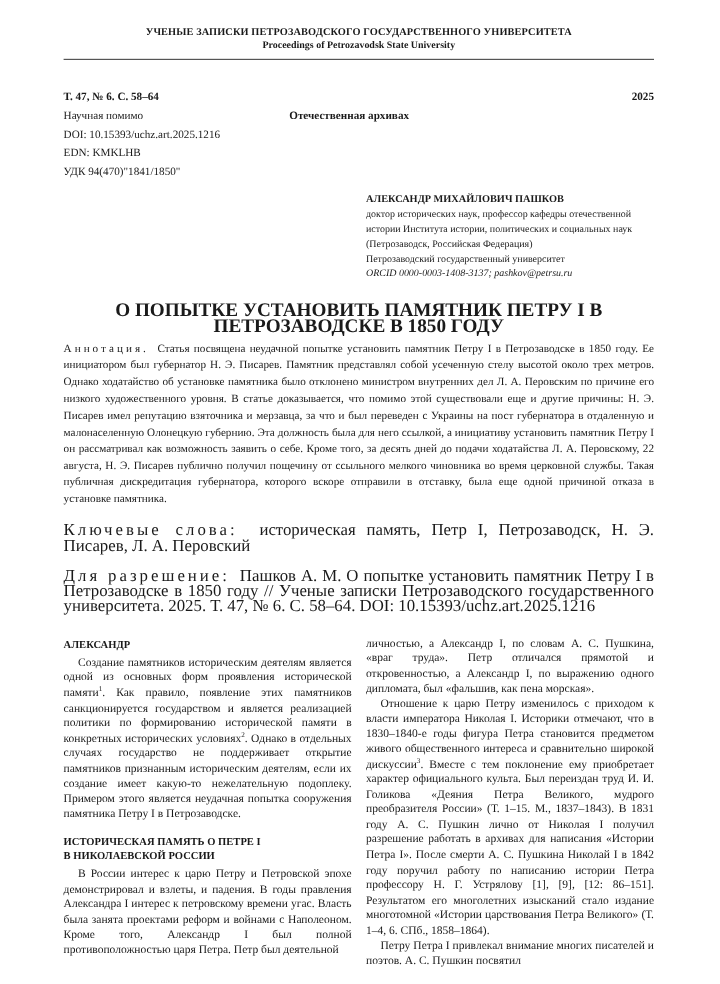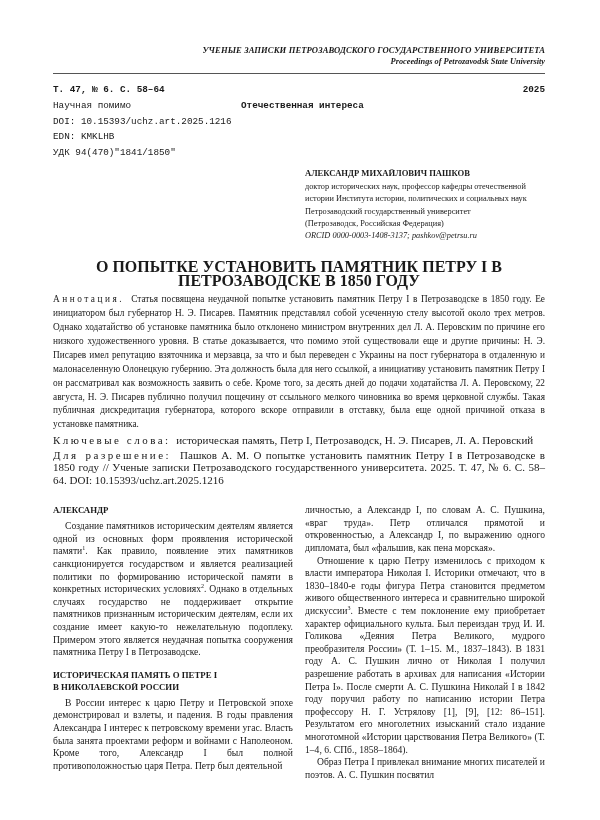--- a/index.html
+++ b/index.html
@@ -1,32 +1,32 @@
 <!DOCTYPE html>
 <html><head>
 <meta charset="utf-8">
 <style>
   html, body { margin: 0; padding: 0; background: #ffffff; }
   body { width: 600px; height: 820px; position: relative; overflow: hidden;
          font-family: "Liberation Serif", "DejaVu Serif", serif; color: #1a1a1a; }
   .page { position: absolute; left: 53px; top: 0; width: 492px; }
-  .journal-header { text-align: right; padding-top: 44px; font-style: italic; }
+  .journal-header { text-align: center; padding-top: 20px; }
   .journal-title { font-weight: bold; font-size: 8.6px; letter-spacing: 0.1px; line-height: 12px; }
   .journal-subtitle { font-weight: bold; font-size: 8.3px; line-height: 11px; }
   .rule { border: 0; border-top: 1px solid #555; margin: 6px 0 0 0; }
-  .meta { position: relative; margin-top: 8px; font-size: 9.3px; line-height: 15.8px; font-family: Liberation Mono, monospace; }
+  .meta { position: relative; margin-top: 24px; font-size: 9.3px; line-height: 15.8px; }
   .meta-row-top { display: flex; justify-content: space-between; font-weight: bold; }
   .section-label { position: absolute; left: 188px; top: 16px; font-weight: bold; font-size: 9.3px; }
   .author-block { margin-left: 252px; margin-top: 6px; font-size: 8.3px; line-height: 12.2px; }
   .author-name { text-align: left; font-weight: bold; font-size: 8.6px; margin-bottom: 2px; }
   .orcid { font-style: italic; }
   .article-title { text-align: center; font-weight: bold; font-size: 16px; margin-top: 18px; line-height: 14px; }
   .abstract { font-size: 9.3px; line-height: 13.9px; margin-top: 5px; text-align: justify; }
   .spaced { letter-spacing: 2.5px; }
-  .keywords, .citation { font-size: 11px; line-height: 12.5px; margin-top: 2px; text-align: justify; }
+  .keywords, .citation { font-size: 14px; line-height: 12.5px; margin-top: 13px; text-align: justify; }
   .columns { display: flex; justify-content: space-between; margin-top: 18px; }
   .col { width: 240px; font-size: 9.6px; line-height: 12.6px; text-align: justify; }
   .col p { margin: 0; text-indent: 12px; }
   .col h3 { font-size: 8.8px; font-weight: bold; margin: 0 0 4px 0; line-height: 12px; }
   .col h3.second { margin-top: 10px; }
   sup { font-size: 6px; line-height: 0; }
   .copyright { font-size: 8.5px; margin-top: 10px; text-indent: 0 !important; }
 </style>
 </head>
 <body>
@@ -37,31 +37,31 @@
     <div class="journal-subtitle">Proceedings of Petrozavodsk State University</div>
   </div>
   <hr class="rule">
 
   <div class="meta">
     <div class="meta-row-top">
       <span>Т. 47, № 6. С. 58–64</span>
       <span>2025</span>
     </div>
     <div>Научная помимо</div>
-    <div class="section-label">Отечественная интереса</div>
+    <div class="section-label">Отечественная архивах</div>
     <div>DOI: 10.15393/uchz.art.2025.1216</div>
     <div>EDN: KMKLHB</div>
     <div>УДК 94(470)"1841/1850"</div>
   </div>
 
   <div class="author-block">
     <div class="author-name">АЛЕКСАНДР МИХАЙЛОВИЧ ПАШКОВ</div>
     <div>доктор исторических наук, профессор кафедры отечественной истории Института истории, политических и социальных наук</div>
+    <div>(Петрозаводск, Российская Федерация)</div>
     <div>Петрозаводский государственный университет</div>
-    <div>(Петрозаводск, Российская Федерация)</div>
     <div class="orcid">ORCID 0000-0003-1408-3137; pashkov@petrsu.ru</div>
   </div>
 
   <div class="article-title">О ПОПЫТКЕ УСТАНОВИТЬ ПАМЯТНИК ПЕТРУ I В ПЕТРОЗАВОДСКЕ В 1850 ГОДУ</div>
 
   <div class="abstract">
     <span class="spaced">Аннотация.</span>&nbsp;
     <span>Статья посвящена неудачной попытке установить памятник Петру I в Петрозаводске в 1850 году. Ее инициатором был губернатор Н. Э. Писарев. Памятник представлял собой усеченную стелу высотой около трех метров. Однако ходатайство об установке памятника было отклонено министром внутренних дел Л. А. Перовским по причине его низкого художественного уровня. В статье доказывается, что помимо этой существовали еще и другие причины: Н. Э. Писарев имел репутацию взяточника и мерзавца, за что и был переведен с Украины на пост губернатора в отдаленную и малонаселенную Олонецкую губернию. Эта должность была для него ссылкой, а инициативу установить памятник Петру I он рассматривал как возможность заявить о себе. Кроме того, за десять дней до подачи ходатайства Л. А. Перовскому, 22 августа, Н. Э. Писарев публично получил пощечину от ссыльного мелкого чиновника во время церковной службы. Такая публичная дискредитация губернатора, которого вскоре отправили в отставку, была еще одной причиной отказа в установке памятника.</span>
   </div>
 
@@ -78,16 +78,16 @@
   <div class="columns">
     <div class="col">
       <h3>АЛЕКСАНДР</h3>
       <p><span>Создание памятников историческим деятелям является одной из основных форм проявления исторической памяти</span><sup>1</sup><span>. Как правило, появление этих памятников санкционируется государством и является реализацией политики по формированию исторической памяти в конкретных исторических условиях</span><sup>2</sup><span>. Однако в отдельных случаях государство не поддерживает открытие памятников признанным историческим деятелям, если их создание имеет какую-то нежелательную подоплеку. Примером этого является неудачная попытка сооружения памятника Петру I в Петрозаводске.</span></p>
       <h3 class="second"><span>ИСТОРИЧЕСКАЯ ПАМЯТЬ О ПЕТРЕ I</span><br><span>В НИКОЛАЕВСКОЙ РОССИИ</span></h3>
       <p>В России интерес к царю Петру и Петровской эпохе демонстрировал и взлеты, и падения. В годы правления Александра I интерес к петровскому времени угас. Власть была занята проектами реформ и войнами с Наполеоном. Кроме того, Александр I был полной противоположностью царя Петра. Петр был деятельной</p>
     </div>
     <div class="col">
       <p style="text-indent:0">личностью, а Александр I, по словам А. С. Пушкина, «враг труда». Петр отличался прямотой и откровенностью, а Александр I, по выражению одного дипломата, был «фальшив, как пена морская».</p>
       <p><span>Отношение к царю Петру изменилось с приходом к власти императора Николая I. Историки отмечают, что в 1830–1840-е годы фигура Петра становится предметом живого общественного интереса и сравнительно широкой дискуссии</span><sup>3</sup><span>. Вместе с тем поклонение ему приобретает характер официального культа. Был переиздан труд И. И. Голикова «Деяния Петра Великого, мудрого преобразителя России» (Т. 1–15. М., 1837–1843). В 1831 году А. С. Пушкин лично от Николая I получил разрешение работать в архивах для написания «Истории Петра I». После смерти А. С. Пушкина Николай I в 1842 году поручил работу по написанию истории Петра профессору Н. Г. Устрялову [1], [9], [12: 86–151]. Результатом его многолетних изысканий стало издание многотомной «Истории царствования Петра Великого» (Т. 1–4, 6. СПб., 1858–1864).</span></p>
-      <p>Образ Петра I привлекал внимание многих писателей и поэтов. А. С. Пушкин посвятил</p>
+      <p>Петру Петра I привлекал внимание многих писателей и поэтов. А. С. Пушкин посвятил</p>
     </div>
   </div>
 </div>
 
 </body></html>

